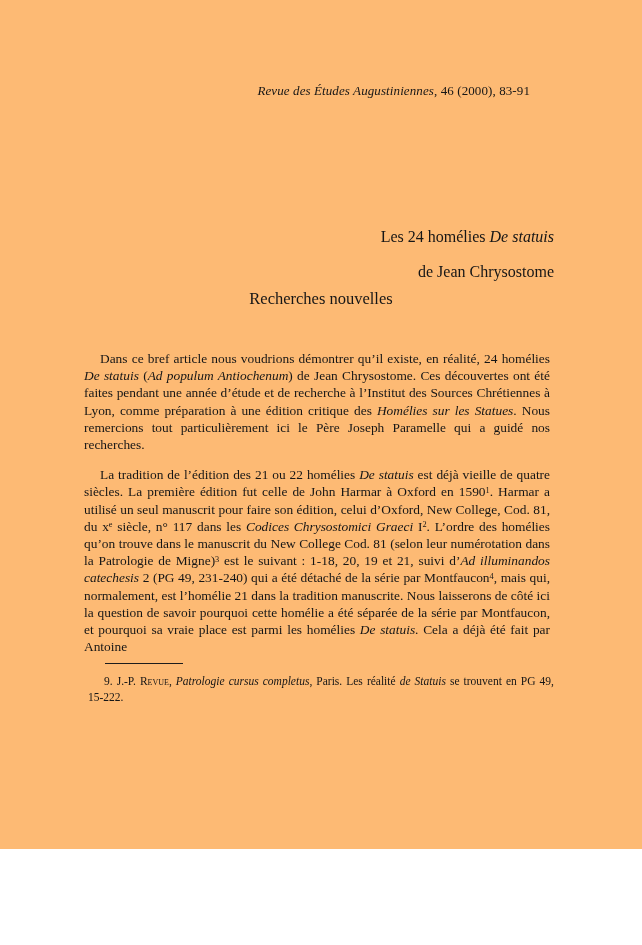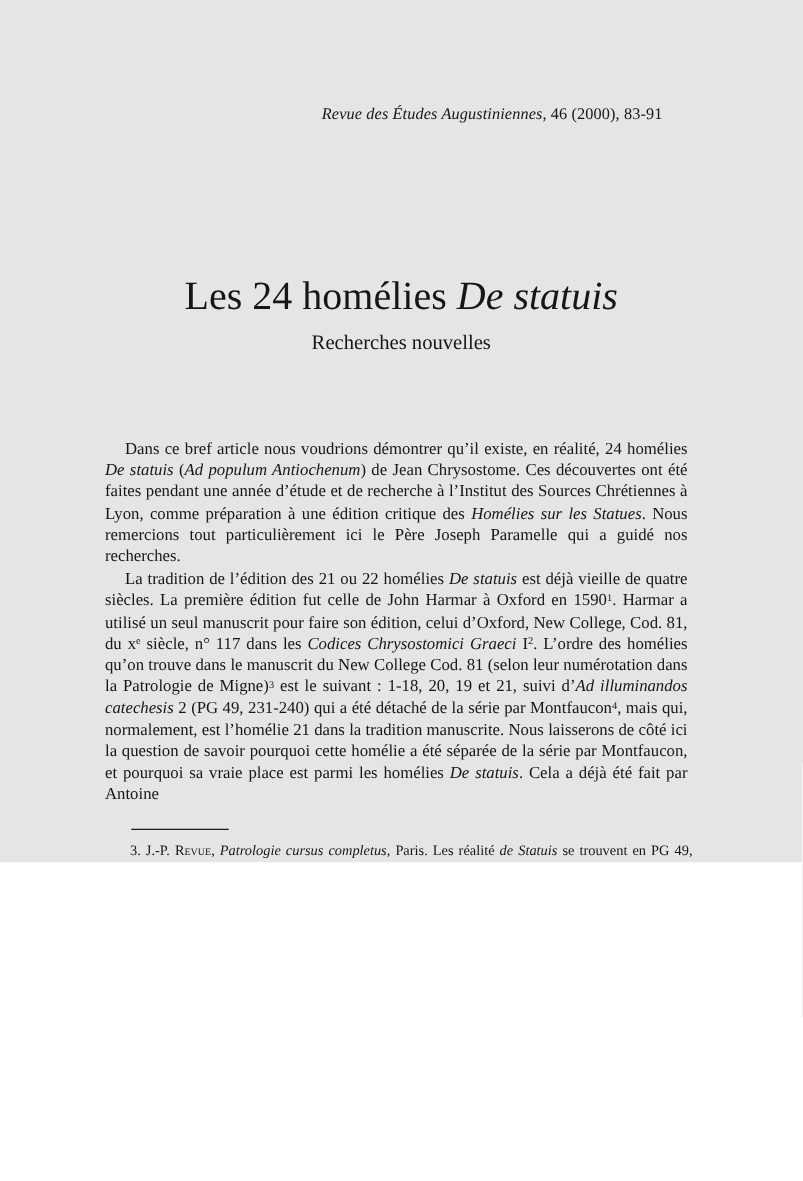--- a/index.html
+++ b/index.html
@@ -4,22 +4,22 @@
 <style>
   * { margin: 0; padding: 0; box-sizing: border-box; }
   html, body { background: #ffffff; }
   body {
     font-family: "Liberation Serif", "DejaVu Serif", serif;
     color: #161616;
   }
   .page {
     position: relative;
     width: 642px;
-    height: 690px;
-    background: #e5e5e5;
+    height: 849px;
+    background: #fdba74;
     overflow: hidden;
   }
   
   .running-head {
     position: absolute;
     top: 83px;
     left: 88px;
     width: 442px;
     text-align: right;
     font-size: 13px;
@@ -30,43 +30,44 @@
   
   .title-block {
     position: absolute;
     top: 219px;
     left: 88px;
     width: 466px;
     text-align: center;
     font-weight: normal;
   }
   .title-line {
-    font-size: 32px;
+    font-size: 16px;
     line-height: 35px;
     font-weight: normal;
+    text-align: right;
   }
   .subtitle {
-    margin-top: 10px;
+    margin-top: 0;
     font-size: 16.5px;
     font-weight: normal;
   }
   
   .article-body {
     position: absolute;
     top: 350px;
     left: 84px;
     width: 466px;
     font-size: 13.4px;
     line-height: 17.2px;
     text-align: justify;
     hyphens: auto;
     -webkit-hyphens: auto;
   }
   .article-body p { text-indent: 16px; }
-  .article-body p + p { margin-top: 1px; }
+  .article-body p + p { margin-top: 13px; }
   
   .footnotes {
     position: absolute;
     top: 663px;
     left: 88px;
     width: 466px;
   }
   .footnote-separator {
     width: 78px;
     margin-left: 17px;
@@ -97,26 +98,27 @@
 <body>
 
 <div class="page">
 
   <div class="running-head">
     <span class="journal">Revue des Études Augustiniennes</span><span>, 46 (2000), 83-91</span>
   </div>
 
   <div class="title-block">
     <div class="title-line"><span>Les 24 homélies </span><span class="it">De statuis</span></div>
+    <div class="title-line">de Jean Chrysostome</div>
     <div class="subtitle">Recherches nouvelles</div>
   </div>
 
   <div class="article-body">
     <p><span>Dans ce bref article nous voudrions démontrer qu’il existe, en réalité, 24 homélies </span><span class="it">De statuis</span><span> (</span><span class="it">Ad populum Antiochenum</span><span>) de Jean Chrysostome. Ces découvertes ont été faites pendant une année d’étude et de recherche à l’Institut des Sources Chrétiennes à Lyon, comme préparation à une édition critique des </span><span class="it">Homélies sur les Statues</span><span>. Nous remercions tout particulièrement ici le Père Joseph Paramelle qui a guidé nos recherches.</span></p>
     <p><span>La tradition de l’édition des 21 ou 22 homélies </span><span class="it">De statuis</span><span> est déjà vieille de quatre siècles. La première édition fut celle de John Harmar à Oxford en 1590</span><sup>1</sup><span>. Harmar a utilisé un seul manuscrit pour faire son édition, celui d’Oxford, New College, Cod. 81, du x</span><sup>e</sup><span> siècle, n° 117 dans les </span><span class="it">Codices Chrysostomici Graeci</span><span> I</span><sup>2</sup><span>. L’ordre des homélies qu’on trouve dans le manuscrit du New College Cod. 81 (selon leur numérotation dans la Patrologie de Migne)</span><sup>3</sup><span> est le suivant : 1-18, 20, 19 et 21, suivi d’</span><span class="it">Ad illuminandos catechesis</span><span> 2 (PG 49, 231-240) qui a été détaché de la série par Montfaucon</span><sup>4</sup><span>, mais qui, normalement, est l’homélie 21 dans la tradition manuscrite. Nous laisserons de côté ici la question de savoir pourquoi cette homélie a été séparée de la série par Montfaucon, et pourquoi sa vraie place est parmi les homélies </span><span class="it">De statuis</span><span>. Cela a déjà été fait par Antoine</span></p>
   </div>
 
   <div class="footnotes">
     <hr class="footnote-separator">
-    <p><span>3. J.-P. </span><span class="sc">Revue</span><span>, </span><span class="it">Patrologie cursus completus</span><span>, Paris. Les réalité </span><span class="it">de Statuis</span><span> se trouvent en PG 49, 15-222.</span></p>
+    <p><span>9. J.-P. </span><span class="sc">Revue</span><span>, </span><span class="it">Patrologie cursus completus</span><span>, Paris. Les réalité </span><span class="it">de Statuis</span><span> se trouvent en PG 49, 15-222.</span></p>
   </div>
 
 </div>
 
 </body></html>

